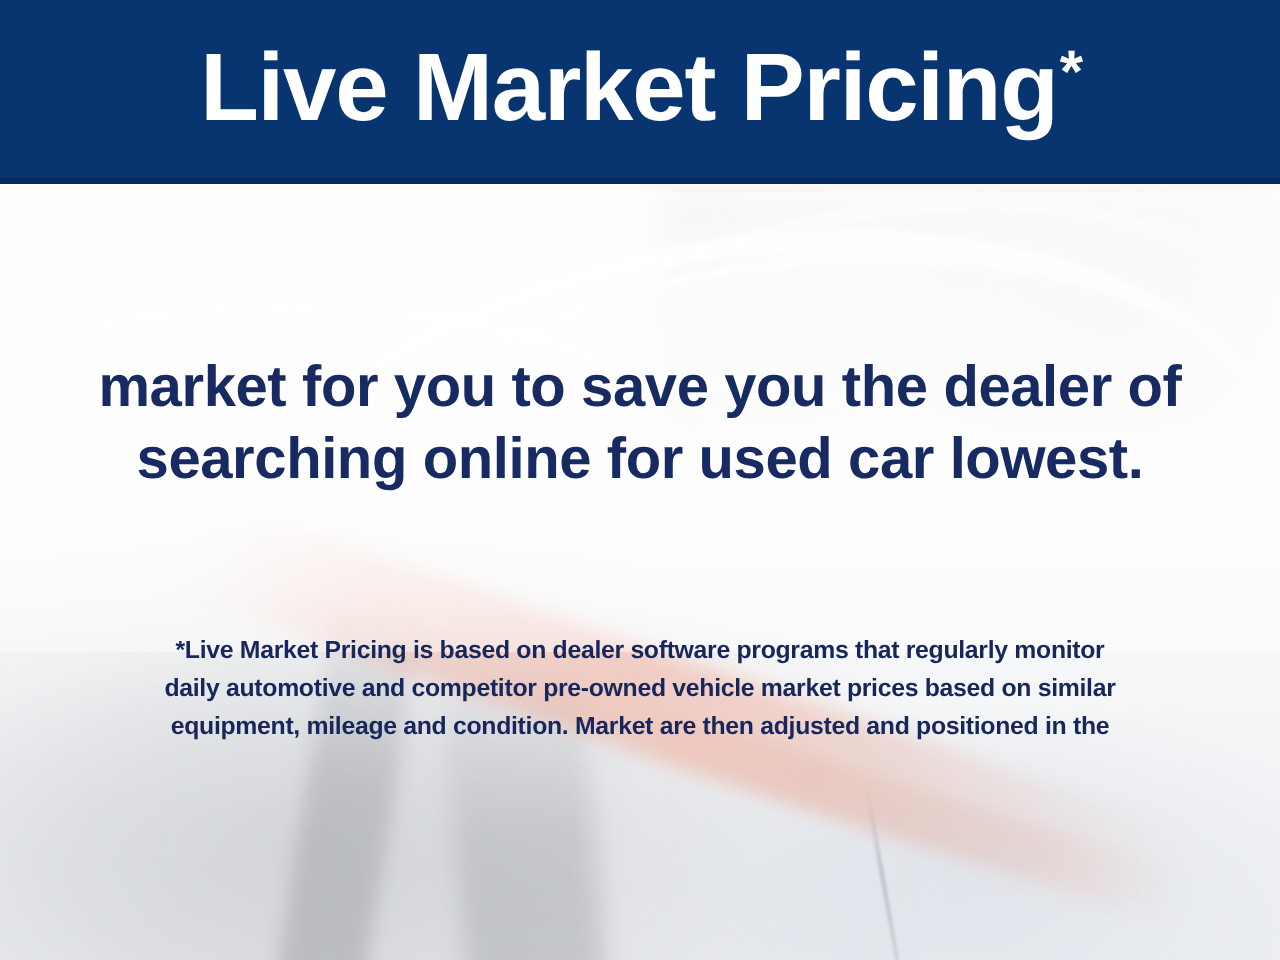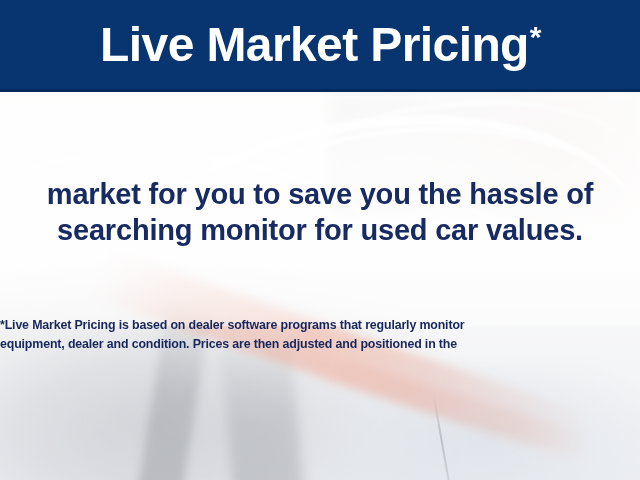--- a/index.html
+++ b/index.html
@@ -247,20 +247,21 @@
     letter-spacing: -0.2px;
   }
   .headline .hl-line { display: block; white-space: nowrap; }
 
   
   .disclaimer {
     position: absolute;
     left: 0;
     top: 316px;
     width: 640px;
+    text-align: center;
     color: #17275c;
     font-family: "Liberation Sans", sans-serif;
     font-weight: bold;
     font-size: 12.4px;
     line-height: 19px;
     letter-spacing: -0.15px;
   }
   .disclaimer .dc-line { display: block; white-space: nowrap; }
 </style>
 </head>
@@ -287,22 +288,23 @@
     <div class="bg-lighten"></div>
     <div class="bg-veil"></div>
   </div>
 
   <div class="header-banner">
     <h1 class="header-title"><span>Live Market Pricing</span><span class="asterisk">*</span></h1>
   </div>
   <div class="header-banner-edge"></div>
 
   <div class="headline">
-    <span class="hl-line">market for you to save you the hassle of</span>
-    <span class="hl-line">searching monitor for used car values.</span>
+    <span class="hl-line">market for you to save you the dealer of</span>
+    <span class="hl-line">searching online for used car lowest.</span>
   </div>
 
   <div class="disclaimer">
     <span class="dc-line">*Live Market Pricing is based on dealer software programs that regularly monitor</span>
-    <span class="dc-line">equipment, dealer and condition. Prices are then adjusted and positioned in the</span>
+    <span class="dc-line">daily automotive and competitor pre-owned vehicle market prices based on similar</span>
+    <span class="dc-line">equipment, mileage and condition. Market are then adjusted and positioned in the</span>
   </div>
 
 </div>
 
 </body></html>

